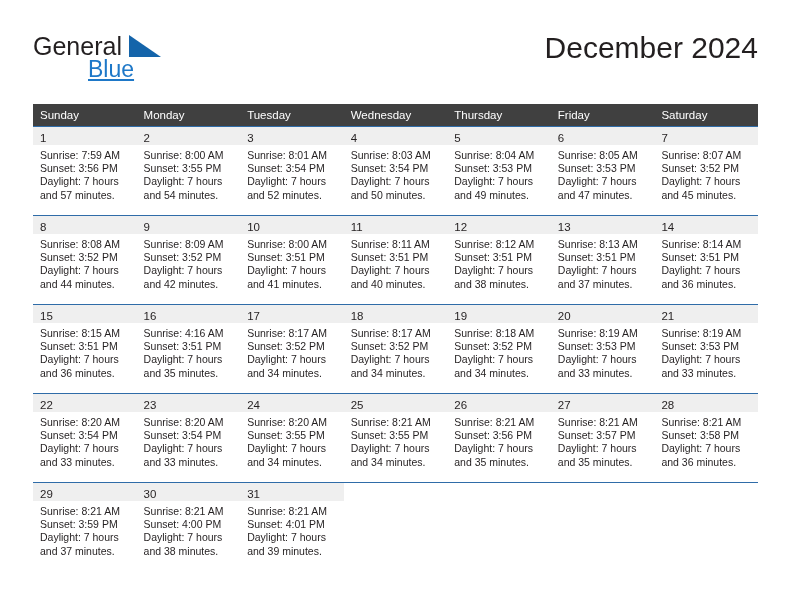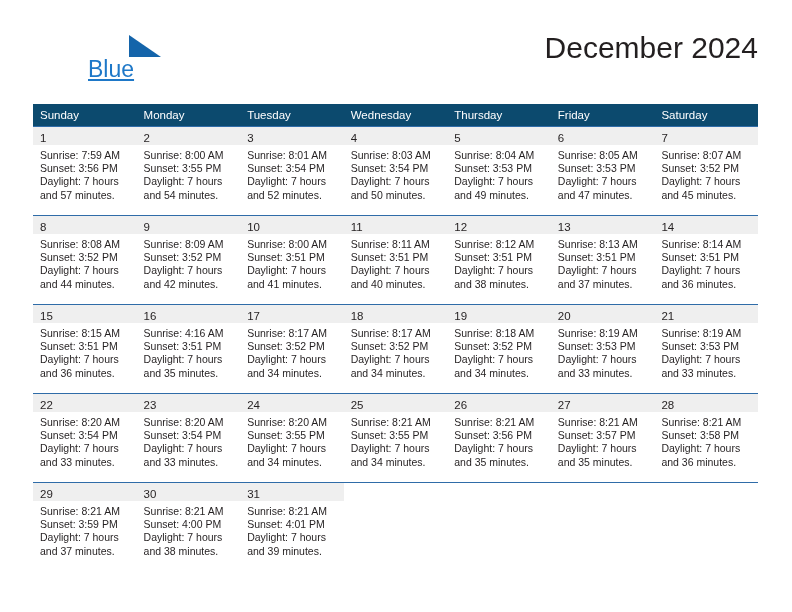--- a/index.html
+++ b/index.html
@@ -90,21 +90,21 @@
   
   .calendar {
     position: absolute;
     left: 33px;
     top: 104px;
     width: 725px;
     border-collapse: collapse;
     table-layout: fixed;
   }
   .calendar th {
-    background: #0c4a6e;
+    background: #404040;
     color: #ffffff;
     font-size: 11.5px;
     font-weight: normal;
     text-align: left;
     padding: 5px 0 5px 7px;
     height: 12px;
     font-family: "Liberation Sans", sans-serif;
   }
   .calendar td {
     vertical-align: top;
@@ -146,20 +146,21 @@
   }
 </style>
 </head>
 <body>
 
 <div class="page">
 
   <div class="header">
 
     <div class="brand">
+      <span class="brand-general">General</span>
       <span class="brand-tri"></span>
       <span class="brand-blue">Blue</span>
     </div>
 
     <div class="title-block">
       <div class="cal-title">December 2024</div>
     </div>
 
   </div>
 

